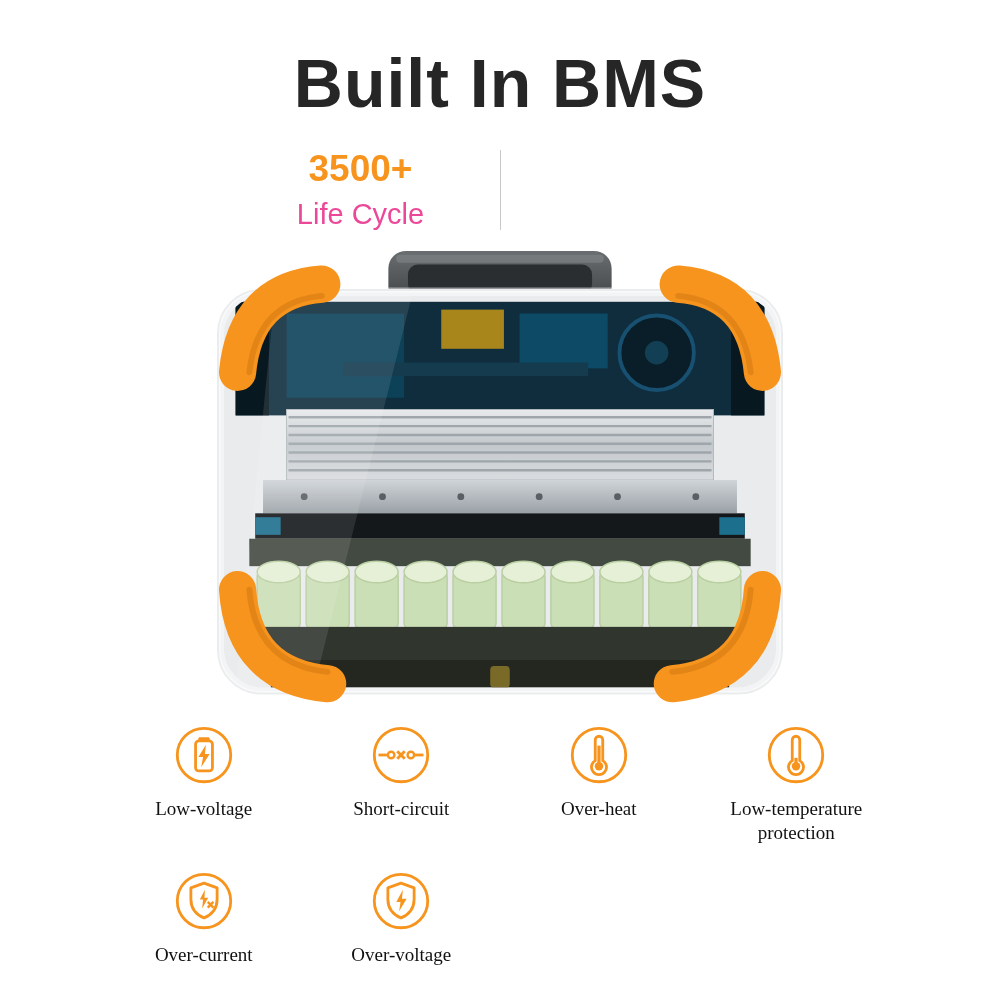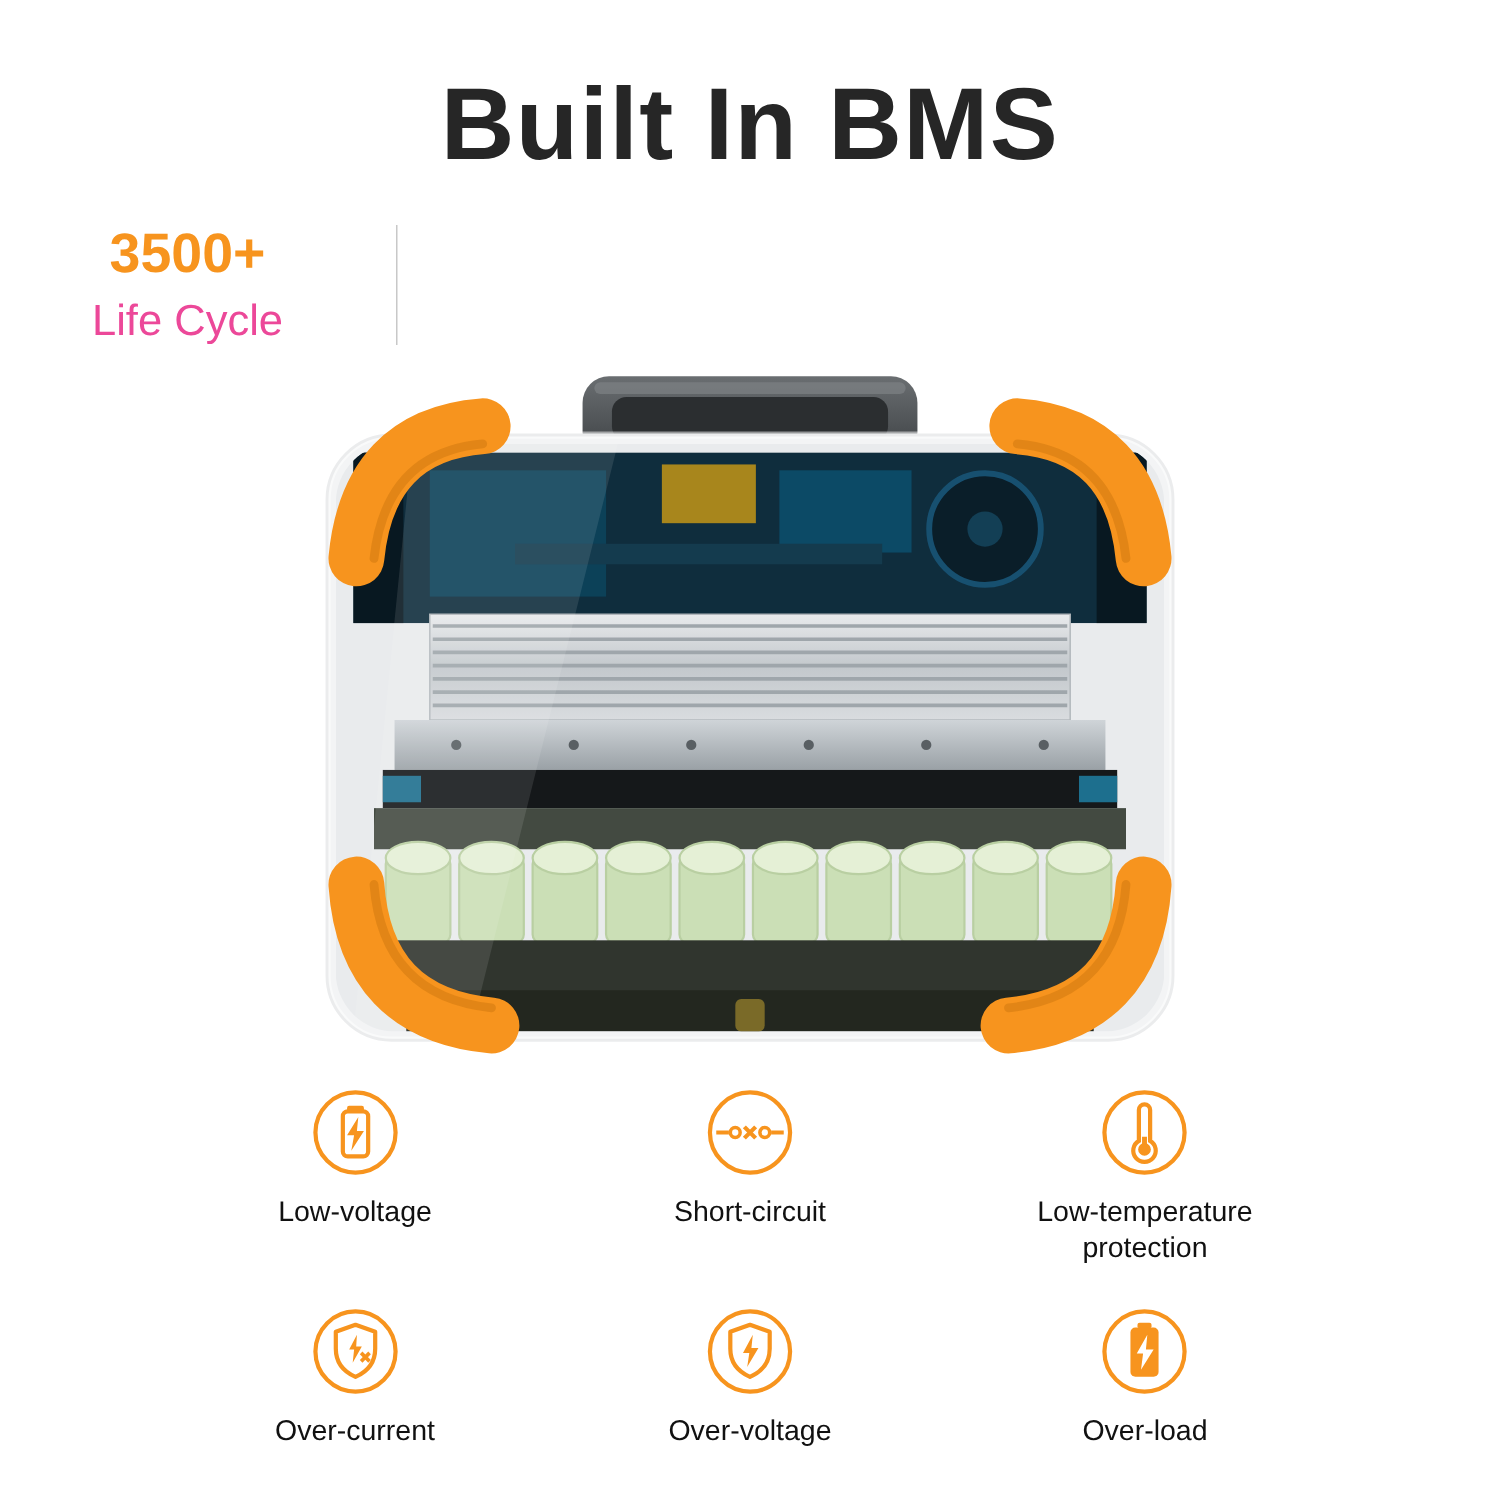--- a/index.html
+++ b/index.html
@@ -5,28 +5,28 @@
   html,body{margin:0;padding:0;}
   body{
     width:1000px;height:1000px;background:#ffffff;
     font-family:"Liberation Sans", sans-serif;color:#1a1a1a;
     overflow:hidden;
   }
   .title{
     text-align:center;font-size:68px;font-weight:bold;color:#262626;
     margin-top:44px;letter-spacing:1px;
   }
-  .stats{display:flex;justify-content:flex-start;align-items:center;margin-top:26px;}
+  .stats{display:flex;justify-content:center;align-items:center;margin-top:26px;}
   .stat{width:250px;text-align:center;}
   .stat-value{font-size:37px;font-weight:bold;color:#F7941E;}
   .stat-label{font-size:29px;color:#ec4899;margin-top:8px;}
   .stats-divider{width:1px;height:80px;background:#c8c8c8;margin:0 14px;}
   .product-wrap{display:flex;justify-content:center;margin-top:14px;}
   .features{width:790px;margin:6px auto 0 auto;}
-  .feature-row{display:grid;grid-template-columns:repeat(3,1fr);margin-top:10px;}
+  .feature-row{display:grid;grid-template-columns:repeat(4,1fr);margin-top:10px;font-family:Liberation Serif, serif;}
   .feature{display:flex;flex-direction:column;align-items:center;}
   .feature-icon{width:60px;height:60px;}
   .feature-label{
     font-size:19px;color:#111;text-align:center;margin-top:12px;
     line-height:1.25;max-width:180px;
   }
   .row2{margin-top:26px;}
 </style>
 </head>
 <body>
@@ -179,20 +179,29 @@
         <line x1="8" y1="32" x2="17" y2="32" stroke="#F7941E" stroke-width="3"></line>
         <circle cx="21.5" cy="32" r="3.5" fill="none" stroke="#F7941E" stroke-width="2.5"></circle>
         <line x1="28" y1="28" x2="36" y2="36" stroke="#F7941E" stroke-width="3"></line>
         <line x1="36" y1="28" x2="28" y2="36" stroke="#F7941E" stroke-width="3"></line>
         <circle cx="42.5" cy="32" r="3.5" fill="none" stroke="#F7941E" stroke-width="2.5"></circle>
         <line x1="47" y1="32" x2="56" y2="32" stroke="#F7941E" stroke-width="3"></line>
       </svg>
       <div class="feature-label">Short-circuit</div>
     </div>
 
+    <div class="feature">
+      <svg class="feature-icon" viewBox="0 0 64 64">
+        <circle cx="32" cy="32" r="28.5" fill="none" stroke="#F7941E" stroke-width="3"></circle>
+        <path d="M28 16 a4 4 0 0 1 8 0 V38 a8 8 0 1 1 -8 0 Z" fill="none" stroke="#F7941E" stroke-width="3"></path>
+        <circle cx="32" cy="44" r="4.5" fill="#F7941E"></circle>
+        <line x1="32" y1="22" x2="32" y2="42" stroke="#F7941E" stroke-width="3.5"></line>
+      </svg>
+      <div class="feature-label">Over-heat</div>
+    </div>
 
     <div class="feature">
       <svg class="feature-icon" viewBox="0 0 64 64">
         <circle cx="32" cy="32" r="28.5" fill="none" stroke="#F7941E" stroke-width="3"></circle>
         <path d="M28 16 a4 4 0 0 1 8 0 V38 a8 8 0 1 1 -8 0 Z" fill="none" stroke="#F7941E" stroke-width="3"></path>
         <circle cx="32" cy="44" r="4.5" fill="#F7941E"></circle>
         <line x1="32" y1="35" x2="32" y2="42" stroke="#F7941E" stroke-width="3.5"></line>
       </svg>
       <div class="feature-label">Low-temperature protection</div>
     </div>
@@ -213,24 +222,15 @@
 
     <div class="feature">
       <svg class="feature-icon" viewBox="0 0 64 64">
         <circle cx="32" cy="32" r="28.5" fill="none" stroke="#F7941E" stroke-width="3"></circle>
         <path d="M32 13 L46 18 V30 C46 41 40 46.5 32 50 C24 46.5 18 41 18 30 V18 Z" fill="none" stroke="#F7941E" stroke-width="3" stroke-linejoin="round"></path>
         <polygon points="34,20 27,33 31.5,33 30,43 38,29.5 33,29.5" fill="#F7941E"></polygon>
       </svg>
       <div class="feature-label">Over-voltage</div>
     </div>
 
-    <div class="feature">
-      <svg class="feature-icon" viewBox="0 0 64 64">
-        <circle cx="32" cy="32" r="28.5" fill="none" stroke="#F7941E" stroke-width="3"></circle>
-        <rect x="27" y="11.5" width="10" height="4" rx="1.5" fill="#F7941E"></rect>
-        <rect x="22" y="15" width="20" height="35" rx="3.5" fill="#F7941E"></rect>
-        <polygon points="34,20 26.5,33.5 31,33.5 29.5,45 38.5,30.5 33,30.5" fill="#ffffff"></polygon>
-      </svg>
-      <div class="feature-label">Over-load</div>
-    </div>
 
   </div>
 </div>
 
 </body></html>

